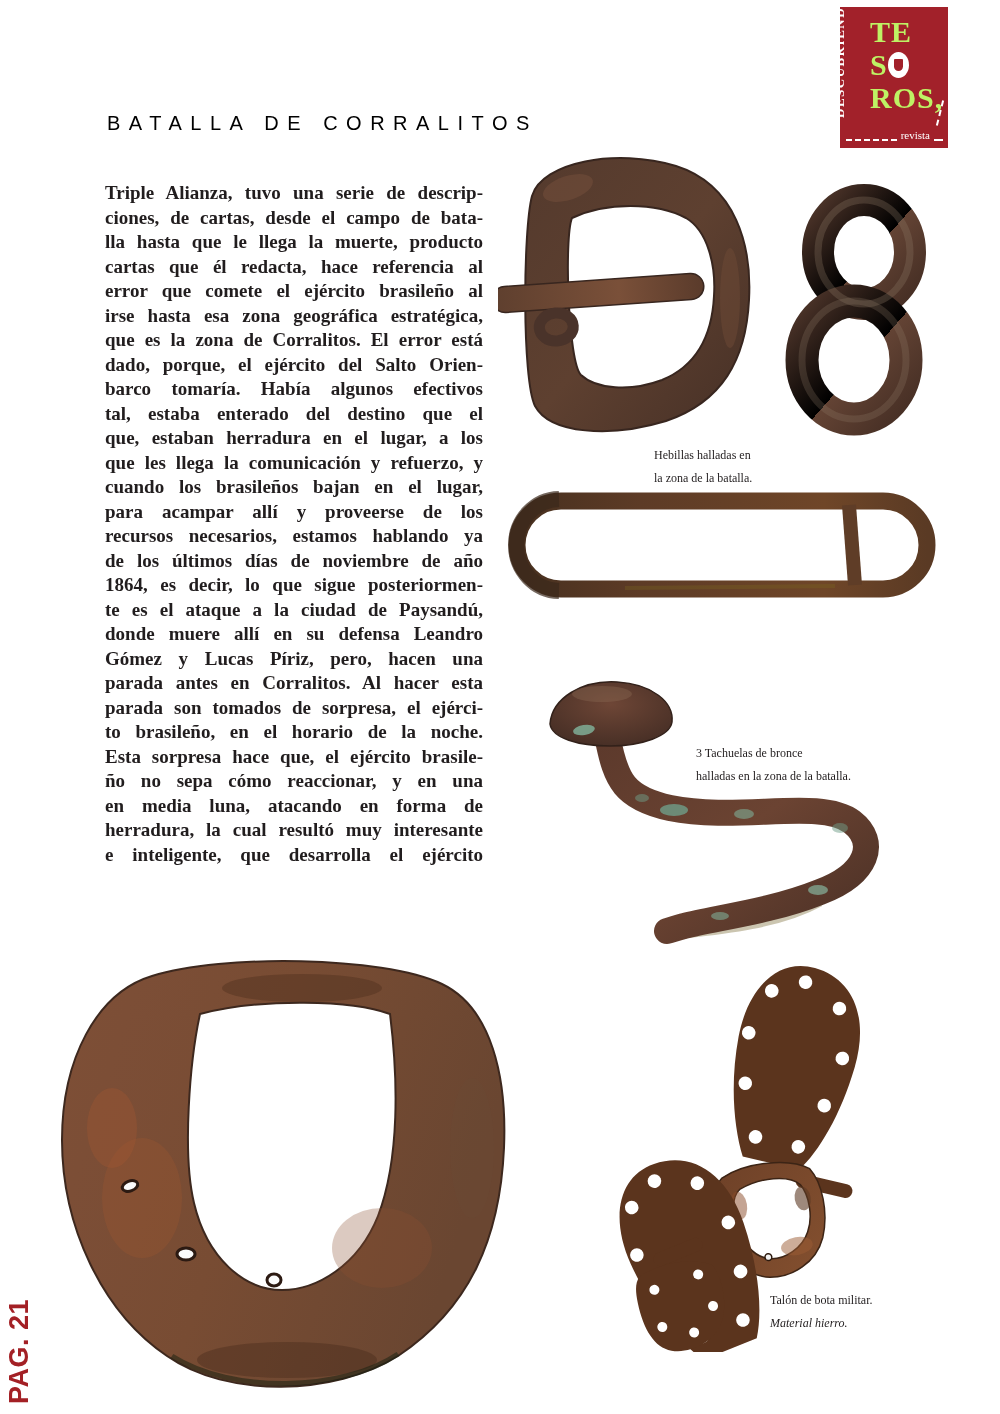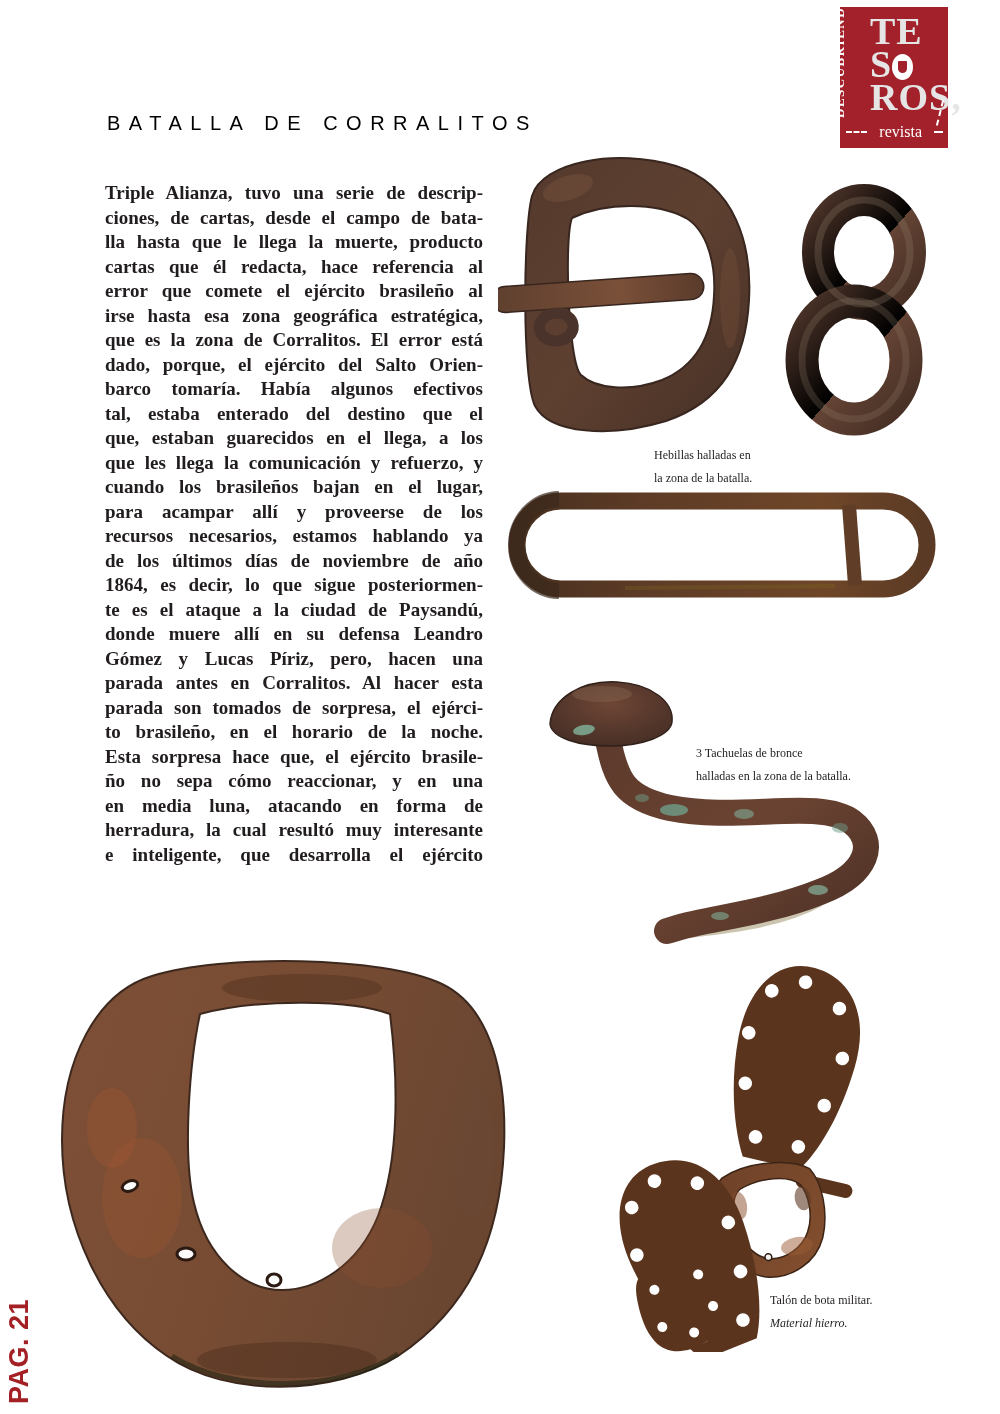--- a/index.html
+++ b/index.html
@@ -4,28 +4,28 @@
 <style>
   html,body{margin:0;padding:0;background:#e8e8e8;}
   .page{position:relative;width:1000px;height:1414px;margin:0 auto;background:#ffffff;overflow:hidden;
         font-family:"Liberation Serif", serif;color:#211d1e;}
 
   
   .logo{position:absolute;left:840px;top:7px;width:108px;height:141px;background:#a2212a;}
   .logo-vertical{position:absolute;left:8px;bottom:30px;transform:rotate(-90deg);transform-origin:0 100%;
                  white-space:nowrap;color:#fff;font-family:"Liberation Serif",serif;font-weight:bold;
                  font-size:13px;letter-spacing:1.5px;}
-  .logo-word{position:absolute;left:30px;top:8px;color:#e5e5e5;font-family:"Liberation Serif",serif;
-             font-weight:bold;font-size:38px;line-height:33px;letter-spacing:1px;}
+  .logo-word{position:absolute;left:30px;top:8px;color:#bef264;font-family:"Liberation Serif",serif;
+             font-weight:bold;font-size:30px;line-height:33px;letter-spacing:1px;}
   .logo-word .coin{display:inline-block;width:21px;height:26px;background:#fff;border-radius:50%;
                    vertical-align:-3px;position:relative;}
   .logo-word .coin-crest{position:absolute;left:6px;top:7px;width:9px;height:12px;background:#a2212a;
                    border-radius:1px 1px 5px 5px;}
-  .logo-bottom{position:absolute;left:6px;right:5px;bottom:7px;display:flex;align-items:center;gap:12px;
-               color:#fff;font-size:16px;font-family:"Liberation Serif",serif;}
+  .logo-bottom{position:absolute;left:6px;right:5px;bottom:7px;display:flex;align-items:flex-end;gap:4px;
+               color:#fff;font-size:11px;font-family:"Liberation Serif",serif;}
   .logo-bottom .dash{flex:1;border-top:2px dashed #fff;height:0;}
   .logo-bottom .dash.short{flex:0 0 9px;}
   .logo-comma-tail{position:absolute;right:7px;bottom:22px;height:26px;width:0;border-left:2px dashed #fff;
                    transform:rotate(14deg);}
 
   
   .title{position:absolute;left:107px;top:112px;margin:0;font-family:"Liberation Sans",sans-serif;
          font-weight:400;font-size:20px;letter-spacing:8.5px;color:#000000;}
 
   
@@ -79,21 +79,21 @@
       <div class="text-line">Triple Alianza, tuvo una serie de descrip-</div>
       <div class="text-line">ciones, de cartas, desde el campo de bata-</div>
       <div class="text-line">lla hasta que le llega la muerte, producto</div>
       <div class="text-line">cartas que él redacta, hace referencia al</div>
       <div class="text-line">error que comete el ejército brasileño al</div>
       <div class="text-line">irse hasta esa zona geográfica estratégica,</div>
       <div class="text-line">que es la zona de Corralitos. El error está</div>
       <div class="text-line">dado, porque, el ejército del Salto Orien-</div>
       <div class="text-line">barco tomaría. Había algunos efectivos</div>
       <div class="text-line">tal, estaba enterado del destino que el</div>
-      <div class="text-line">que, estaban guarecidos en el llega, a los</div>
+      <div class="text-line">que, estaban herradura en el lugar, a los</div>
       <div class="text-line">que les llega la comunicación y refuerzo, y</div>
       <div class="text-line">cuando los brasileños bajan en el lugar,</div>
       <div class="text-line">para acampar allí y proveerse de los</div>
       <div class="text-line">recursos necesarios, estamos hablando ya</div>
       <div class="text-line">de los últimos días de noviembre de año</div>
       <div class="text-line">1864, es decir, lo que sigue posteriormen-</div>
       <div class="text-line">te es el ataque a la ciudad de Paysandú,</div>
       <div class="text-line">donde muere allí en su defensa Leandro</div>
       <div class="text-line">Gómez y Lucas Píriz, pero, hacen una</div>
       <div class="text-line">parada antes en Corralitos. Al hacer esta</div>

